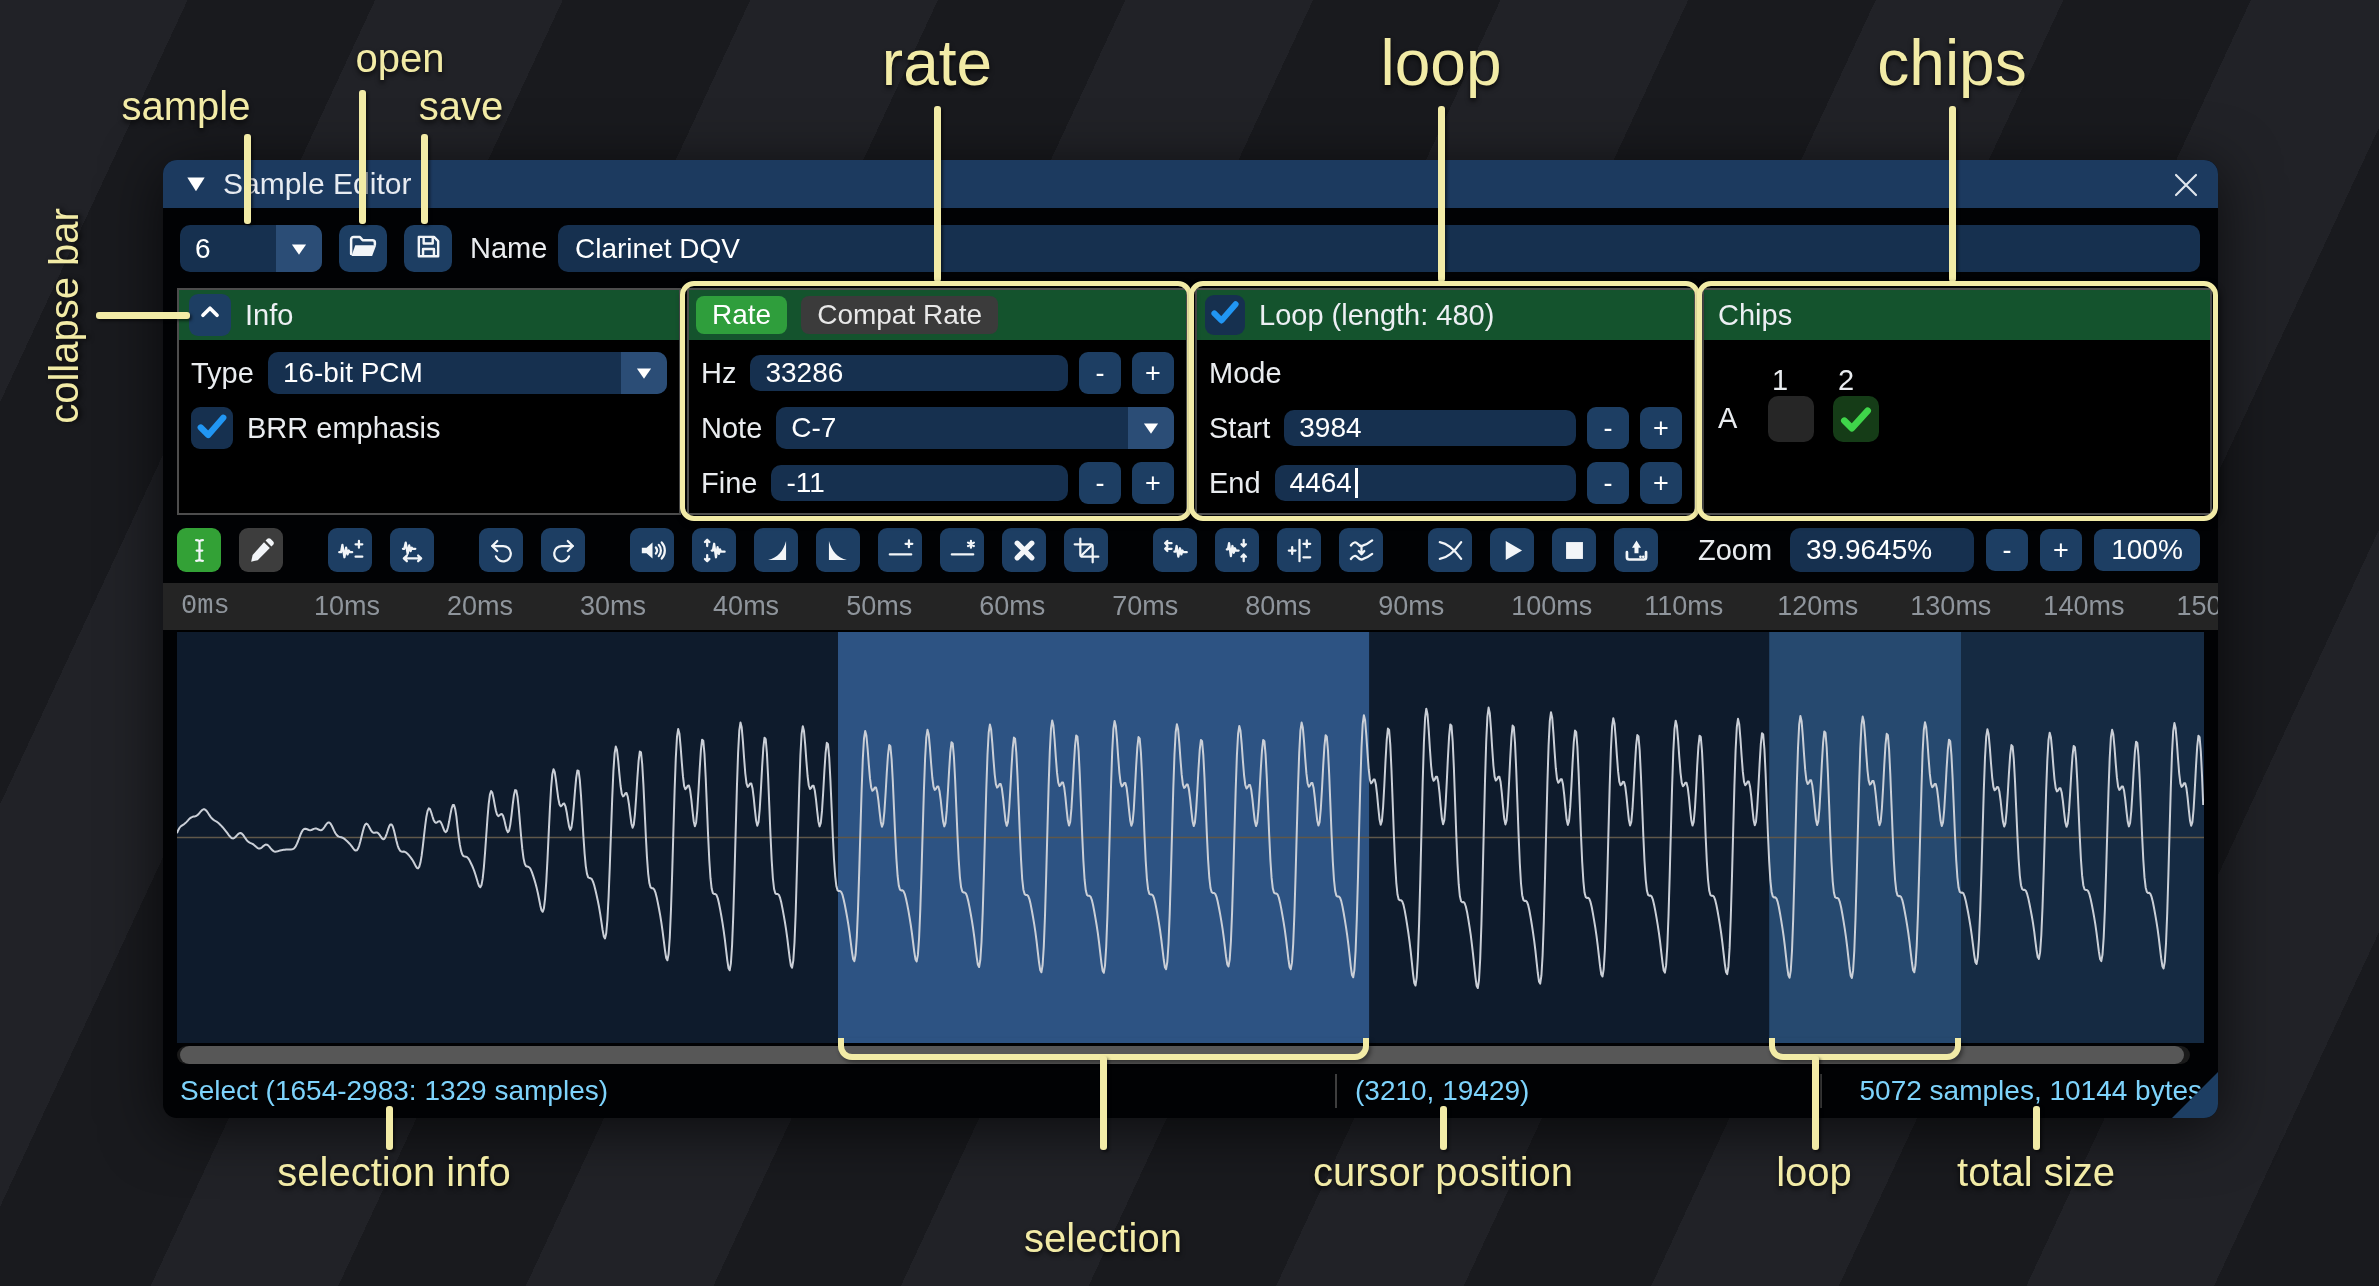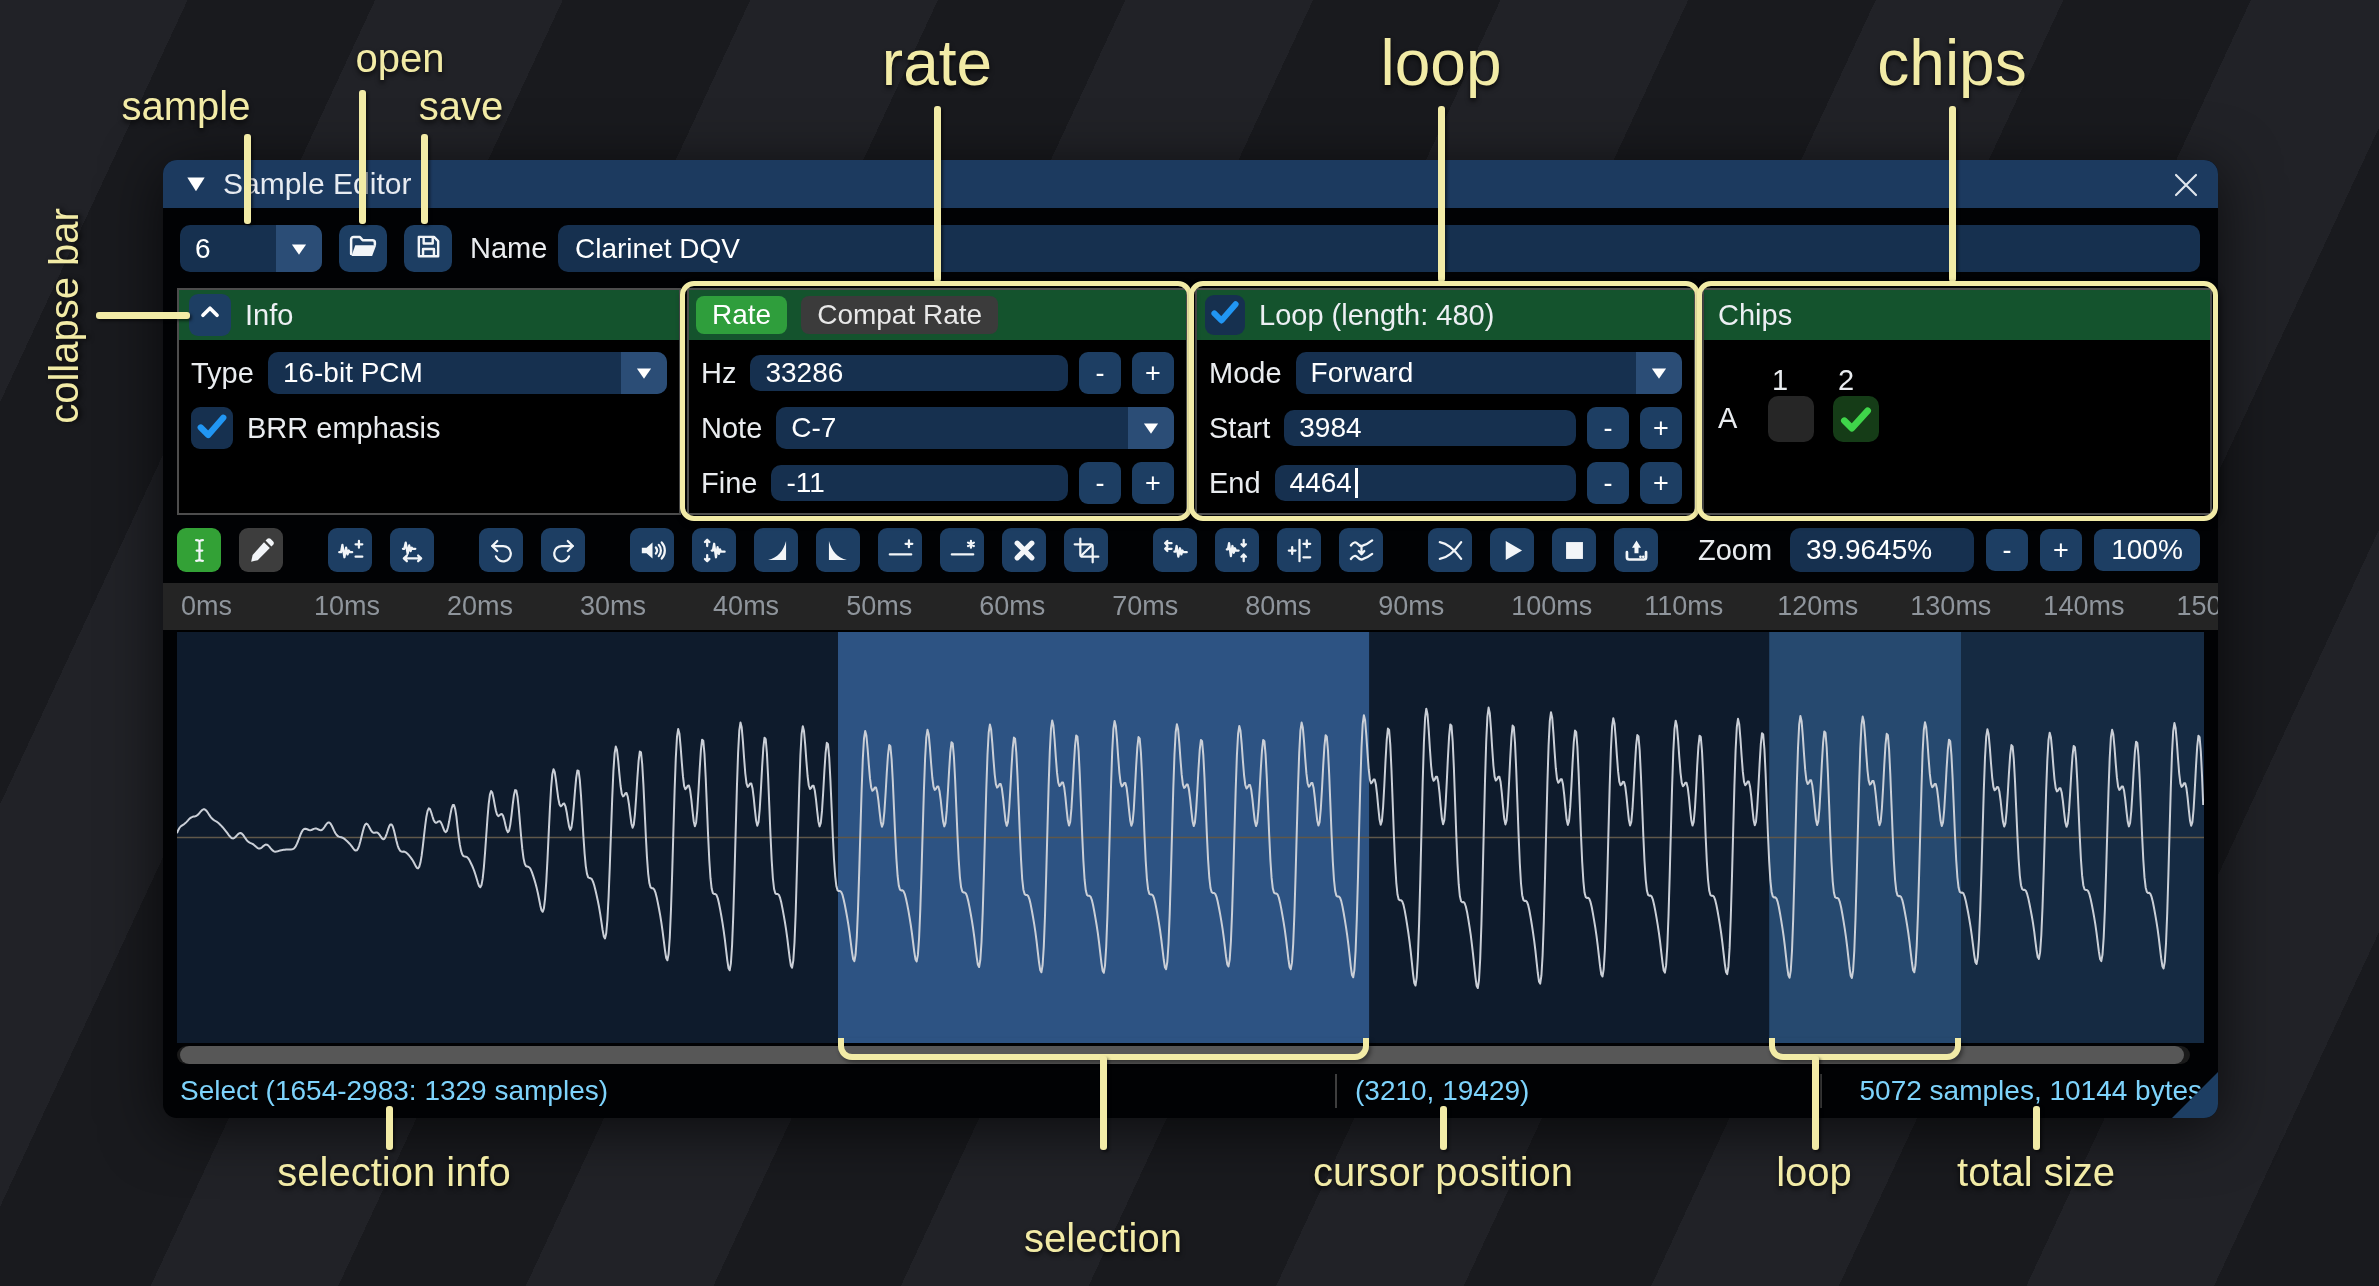--- a/index.html
+++ b/index.html
@@ -229,28 +229,20 @@
         <span class="cbx">
             <span><svg viewBox="0 0 24 24" width="34" height="34" fill="none">
                 <path d="M4.5 13l5 5L19.5 6.5" stroke="#2196f3" stroke-width="4.2" stroke-linecap="round" stroke-linejoin="round"></path>
               </svg></span>
           </span>
         <span>Loop (length: 480)</span>
       </div>
       <div class="pbody">
         <div class="prow first">
           <span class="plabel">Mode</span>
-          <div class="dd">
-            <span class="val">Forward</span>
-            <span class="arr">
-                <svg viewBox="0 0 24 24" width="20" height="20">
-                  <path d="M3.5 6.5h17L12 19z" fill="#ffffff"></path>
-                </svg>
-              </span>
-          </div>
         </div>
         <div class="prow">
           <span class="plabel">Start</span>
           <div class="input">
               <span>3984</span>
             </div>
           <span class="mp">-</span>
           <span class="mp">+</span>
         </div>
         <div class="prow">
@@ -465,21 +457,21 @@
       </div>
     <div id="zoom-label">Zoom</div>
     <div class="field" id="zoom-input" style="display:flex;align-items:center;padding-left:16px;">
         <span>39.9645%</span>
       </div>
     <span class="mp" id="zoom-minus" style="margin-left:0">-</span>
     <span class="mp" id="zoom-plus" style="margin-left:0">+</span>
     <div id="zoom-reset">100%</div>
 
     <div class="ruler" id="ruler">
-        <span class="tick" style="left: 18px;">0ms</span>
+        <span class="tick" style="left: 18px; font-family: Liberation Mono, monospace;">0ms</span>
         <span class="tick" style="left: 151.026px;">10ms</span>
         <span class="tick" style="left: 284.052px;">20ms</span>
         <span class="tick" style="left: 417.078px;">30ms</span>
         <span class="tick" style="left: 550.103px;">40ms</span>
         <span class="tick" style="left: 683.129px;">50ms</span>
         <span class="tick" style="left: 816.155px;">60ms</span>
         <span class="tick" style="left: 949.181px;">70ms</span>
         <span class="tick" style="left: 1082.21px;">80ms</span>
         <span class="tick" style="left: 1215.23px;">90ms</span>
         <span class="tick" style="left: 1348.26px;">100ms</span>

